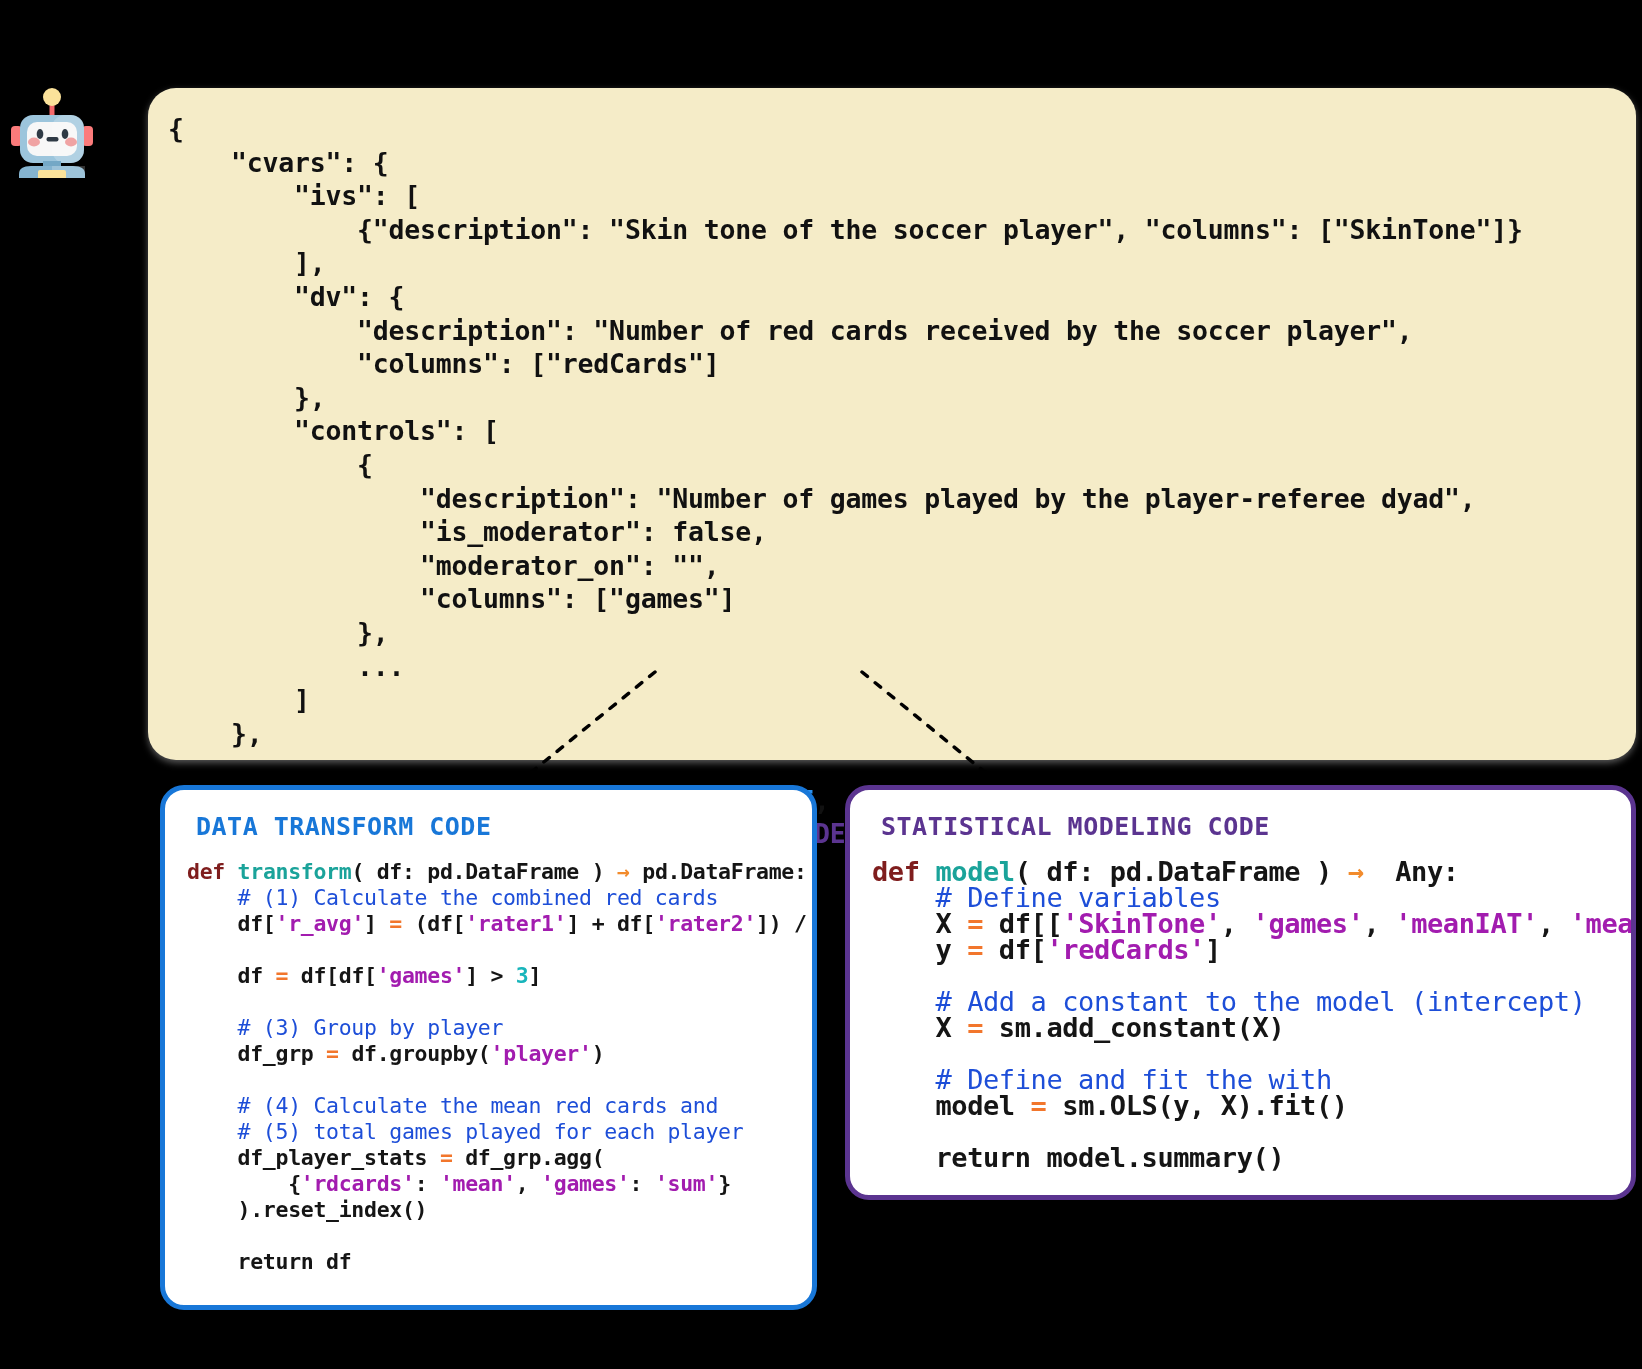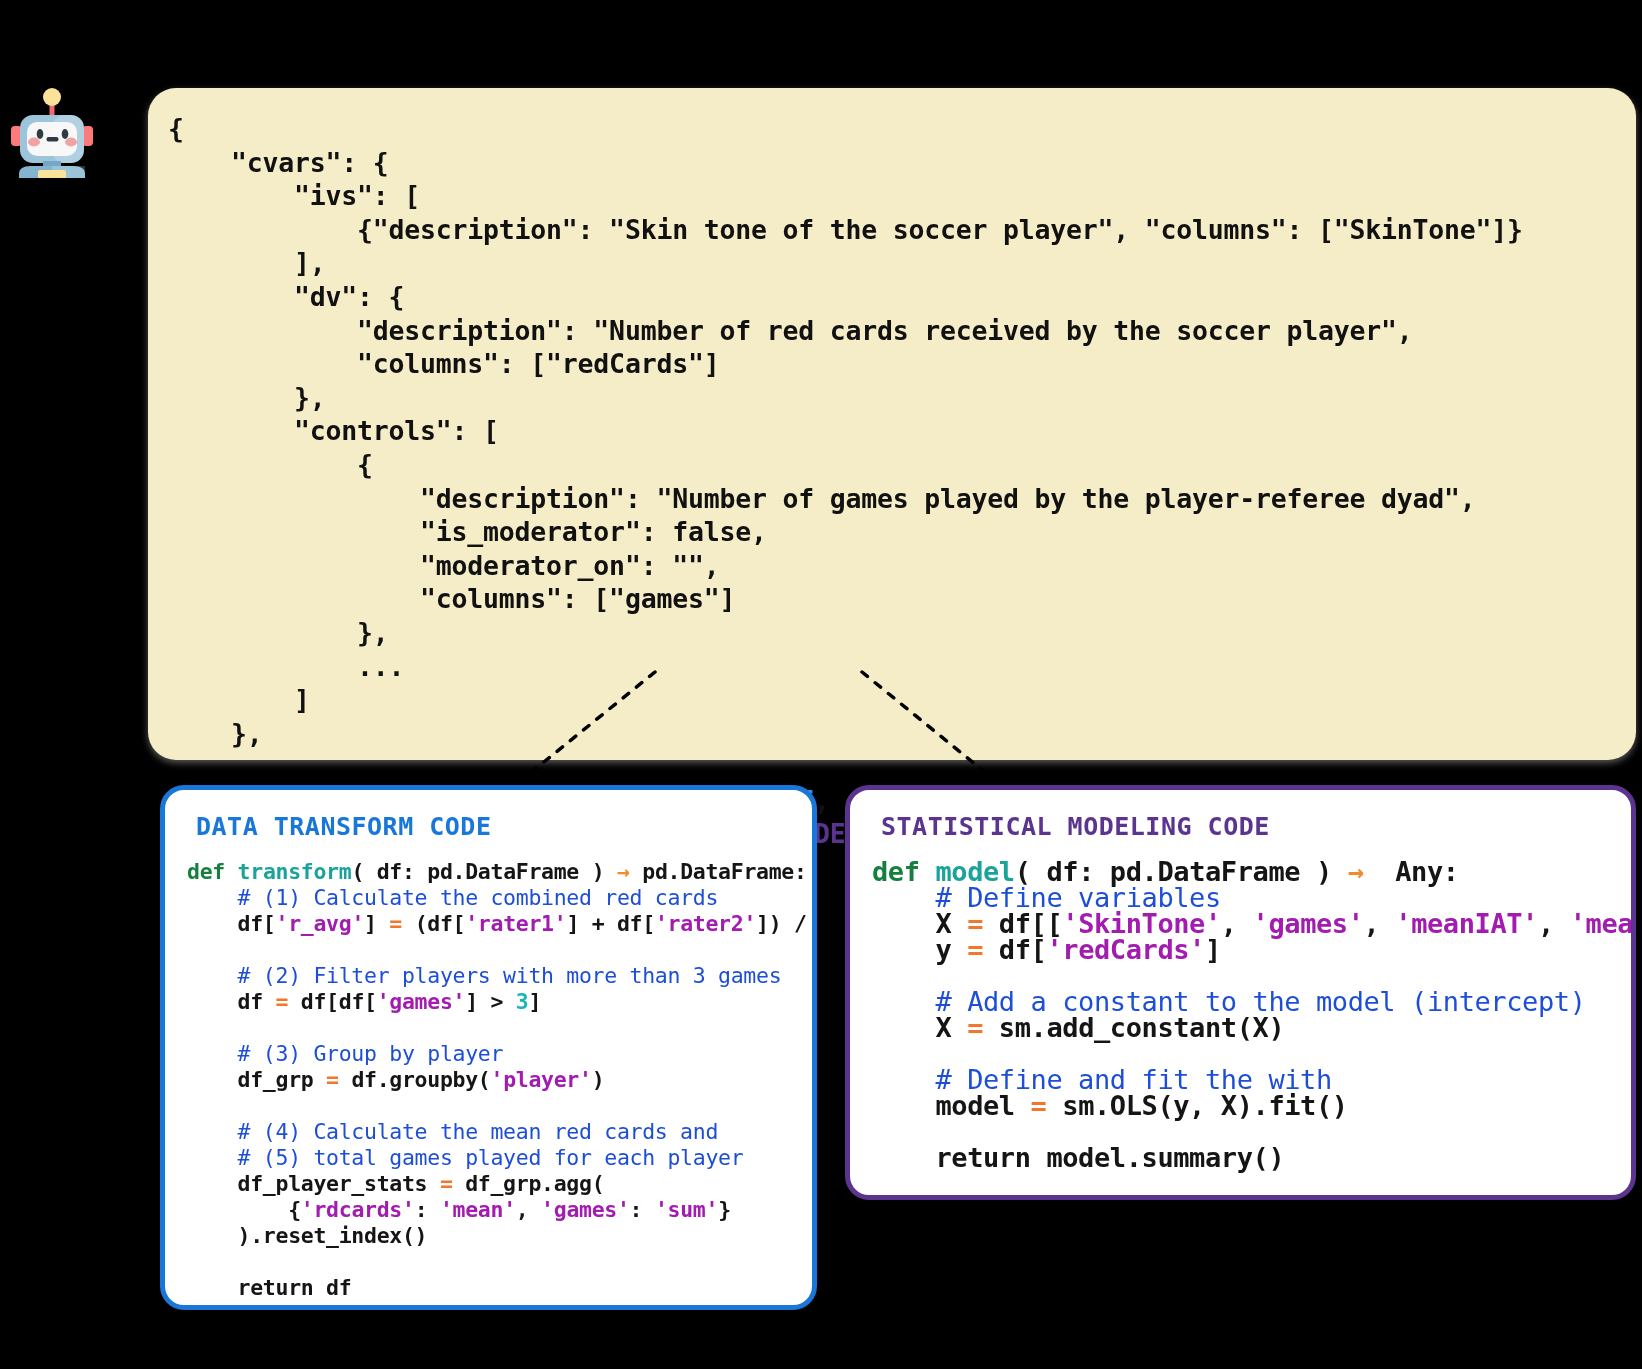--- a/index.html
+++ b/index.html
@@ -98,21 +98,21 @@
     font-family: "DejaVu Sans Mono", monospace;
     font-size: 21.5px;
     line-height: 26px;
     font-weight: bold;
     color: #151515;
     white-space: pre;
     letter-spacing: -0.3px;
   }
   #model-card .code-body { font-size: 27px; letter-spacing: -0.4px; }
 
-  .kw   { color: #15803d; font-weight: bold; }
+  .kw   { color: #7f1d1d; font-weight: bold; }
   .fn   { color: #1aa39a; font-weight: bold; }
   .arrow{ color: #f28b2c; font-weight: bold; }
   .str  { color: #a21caf; font-weight: bold; }
   .num  { color: #18b5bb; font-weight: bold; }
   .op   { color: #f2762c; font-weight: bold; }
   .cmt  { color: #1d4ed8; font-weight: normal; }
 </style>
 </head>
 <body>
 
@@ -176,21 +176,20 @@
   <line x1="655" y1="672" x2="513" y2="787" stroke="#000000" stroke-width="3.5" stroke-dasharray="7 10" stroke-linecap="round"></line>
   <line x1="862" y1="672" x2="1003" y2="787" stroke="#000000" stroke-width="3.5" stroke-dasharray="7 10" stroke-linecap="round"></line>
 </svg>
 
 <div class="code-card" id="transform-card">
   <div class="card-title" id="transform-title">DATA TRANSFORM CODE</div>
   <pre class="code-body" id="transform-code"><span class="kw">def</span> <span class="fn">transform</span>( df: pd.DataFrame ) <span class="arrow">→</span> pd.DataFrame:
 <span class="cmt">    # (1) Calculate the combined red cards</span>
     df[<span class="str">'r_avg'</span>] <span class="op">=</span> (df[<span class="str">'rater1'</span>] + df[<span class="str">'rater2'</span>]) / 
 
-<span class="cmt">    # (2) Filter players with more than 3 games</span>
     df <span class="op">=</span> df[df[<span class="str">'games'</span>] &gt; <span class="num">3</span>]
 
 <span class="cmt">    # (3) Group by player</span>
     df_grp <span class="op">=</span> df.groupby(<span class="str">'player'</span>)
 
 <span class="cmt">    # (4) Calculate the mean red cards and</span>
 <span class="cmt">    # (5) total games played for each player</span>
     df_player_stats <span class="op">=</span> df_grp.agg(
         {<span class="str">'rdcards'</span>: <span class="str">'mean'</span>, <span class="str">'games'</span>: <span class="str">'sum'</span>}
     ).reset_index()

